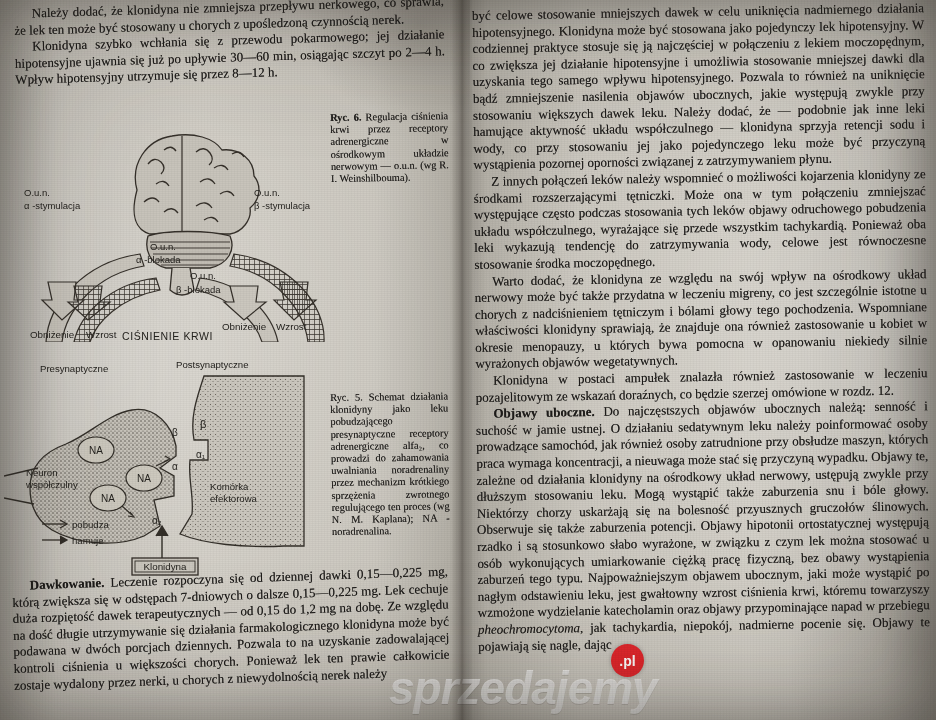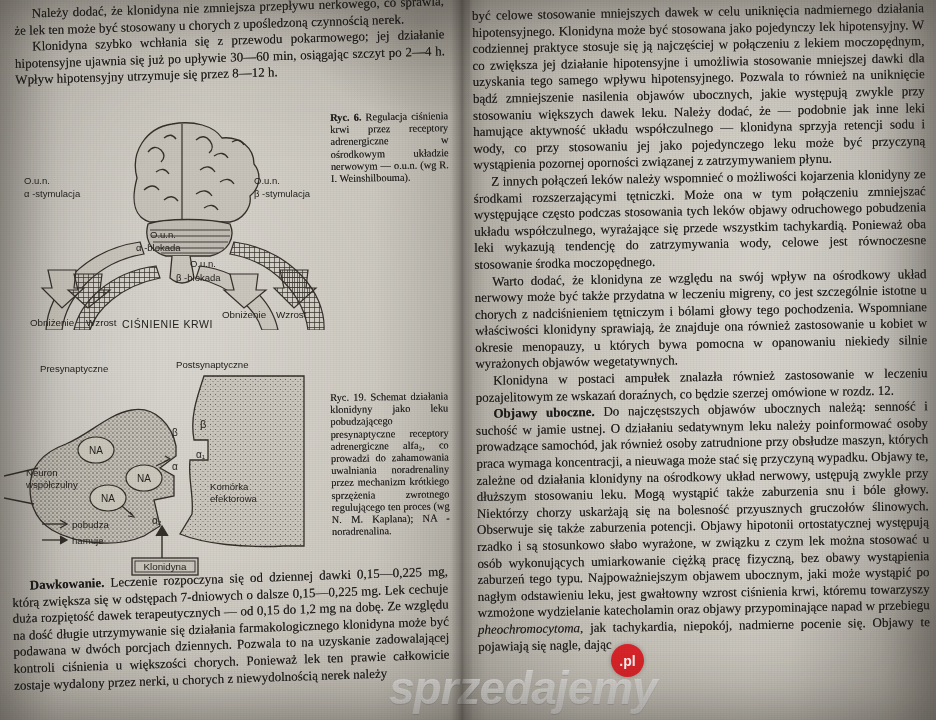--- a/index.html
+++ b/index.html
@@ -75,21 +75,21 @@
     font-family:"Liberation Serif",serif;
     font-size:10.4px;line-height:12.2px;
     text-align:justify;
     text-shadow:0 0 .5px rgba(0,0,0,.5);
   }
   #cap14{left:330px;top:112px;transform:rotate(-0.9deg);transform-origin:0 0;}
   #cap15{left:330px;top:392px;transform:rotate(-0.8deg);transform-origin:0 0;}
 
   
   .fig{position:absolute;}
-  #fig14{left:4px;top:112px;width:322px;height:218px;}
+  #fig14{left:4px;top:124px;width:322px;height:218px;}
   #fig15{left:4px;top:348px;width:322px;height:228px;}
   .fig svg{display:block;width:100%;height:100%;}
   .fig text{
     font-family:"Liberation Sans",sans-serif;
     fill:#25231f;
   }
 
   
   #watermark{
     position:absolute;left:389px;top:655px;
@@ -311,21 +311,21 @@
         <path d="M158 212 L158 180"></path>
         <path d="M152 188 l6 -10 l6 10" fill="#332f29"></path>
       </g>
       <rect x="128" y="210" width="66" height="17" fill="#cbc7be" stroke="#332f29" stroke-width="1.3"></rect>
       <rect x="131" y="213" width="60" height="11" fill="none" stroke="#332f29" stroke-width=".9"></rect>
       <text x="161" y="222" font-size="9.8" text-anchor="middle">Klonidyna</text>
     </svg>
   </div>
 
   <div class="caption" id="cap15">
-    <span>Ryc. 19.</span><span> Schemat działania klonidyny jako leku pobudzającego presynaptyczne receptory adrenergiczne alfa₂, co prowadzi do zahamowania uwalniania noradrenaliny przez mechanizm krótkiego sprzężenia zwrotnego regulującego ten proces (wg N. M. Kaplana); NA - noradrenalina.</span>
+    <span>Ryc. 5.</span><span> Schemat działania klonidyny jako leku pobudzającego presynaptyczne receptory adrenergiczne alfa₂, co prowadzi do zahamowania uwalniania noradrenaliny przez mechanizm krótkiego sprzężenia zwrotnego regulującego ten proces (wg N. M. Kaplana); NA - noradrenalina.</span>
   </div>
 
   <div class="col" id="col-left-bottom">
     <p class="ind"><b>Dawkowanie.</b><span> Leczenie rozpoczyna się od dziennej dawki 0,15—0,225 mg, którą zwiększa się w odstępach 7-dniowych o dalsze 0,15—0,225 mg. Lek cechuje duża rozpiętość dawek terapeutycznych — od 0,15 do 1,2 mg na dobę. Ze względu na dość długie utrzymywanie się działania farmakologicznego klonidyna może być podawana w dwóch porcjach dziennych. Pozwala to na uzyskanie zadowalającej kontroli ciśnienia u większości chorych. Ponieważ lek ten prawie całkowicie zostaje wydalony przez nerki, u chorych z niewydolnością nerek należy</span></p>
   </div>
 
   <div class="col" id="col-right">
     <p>być celowe stosowanie mniejszych dawek w celu uniknięcia nadmiernego działania hipotensyjnego. Klonidyna może być stosowana jako pojedynczy lek hipotensyjny. W codziennej praktyce stosuje się ją najczęściej w połączeniu z lekiem moczopędnym, co zwiększa jej działanie hipotensyjne i umożliwia stosowanie mniejszej dawki dla uzyskania tego samego wpływu hipotensyjnego. Pozwala to również na uniknięcie bądź zmniejszenie nasilenia objawów ubocznych, jakie występują zwykle przy stosowaniu większych dawek leku. Należy dodać, że — podobnie jak inne leki hamujące aktywność układu współczulnego — klonidyna sprzyja retencji sodu i wody, co przy stosowaniu jej jako pojedynczego leku może być przyczyną wystąpienia pozornej oporności związanej z zatrzymywaniem płynu.</p>
     <p class="ind">Z innych połączeń leków należy wspomnieć o możliwości kojarzenia klonidyny ze środkami rozszerzającymi tętniczki. Może ona w tym połączeniu zmniejszać występujące często podczas stosowania tych leków objawy odruchowego pobudzenia układu współczulnego, wyrażające się przede wszystkim tachykardią. Ponieważ oba leki wykazują tendencję do zatrzymywania wody, celowe jest równoczesne stosowanie środka moczopędnego.</p>
     <p class="ind">Warto dodać, że klonidyna ze względu na swój wpływ na ośrodkowy układ nerwowy może być także przydatna w leczeniu migreny, co jest szczególnie istotne u chorych z nadciśnieniem tętniczym i bólami głowy tego pochodzenia. Wspomniane właściwości klonidyny sprawiają, że znajduje ona również zastosowanie u kobiet w okresie menopauzy, u których bywa pomocna w opanowaniu niekiedy silnie wyrażonych objawów wegetatywnych.</p>

